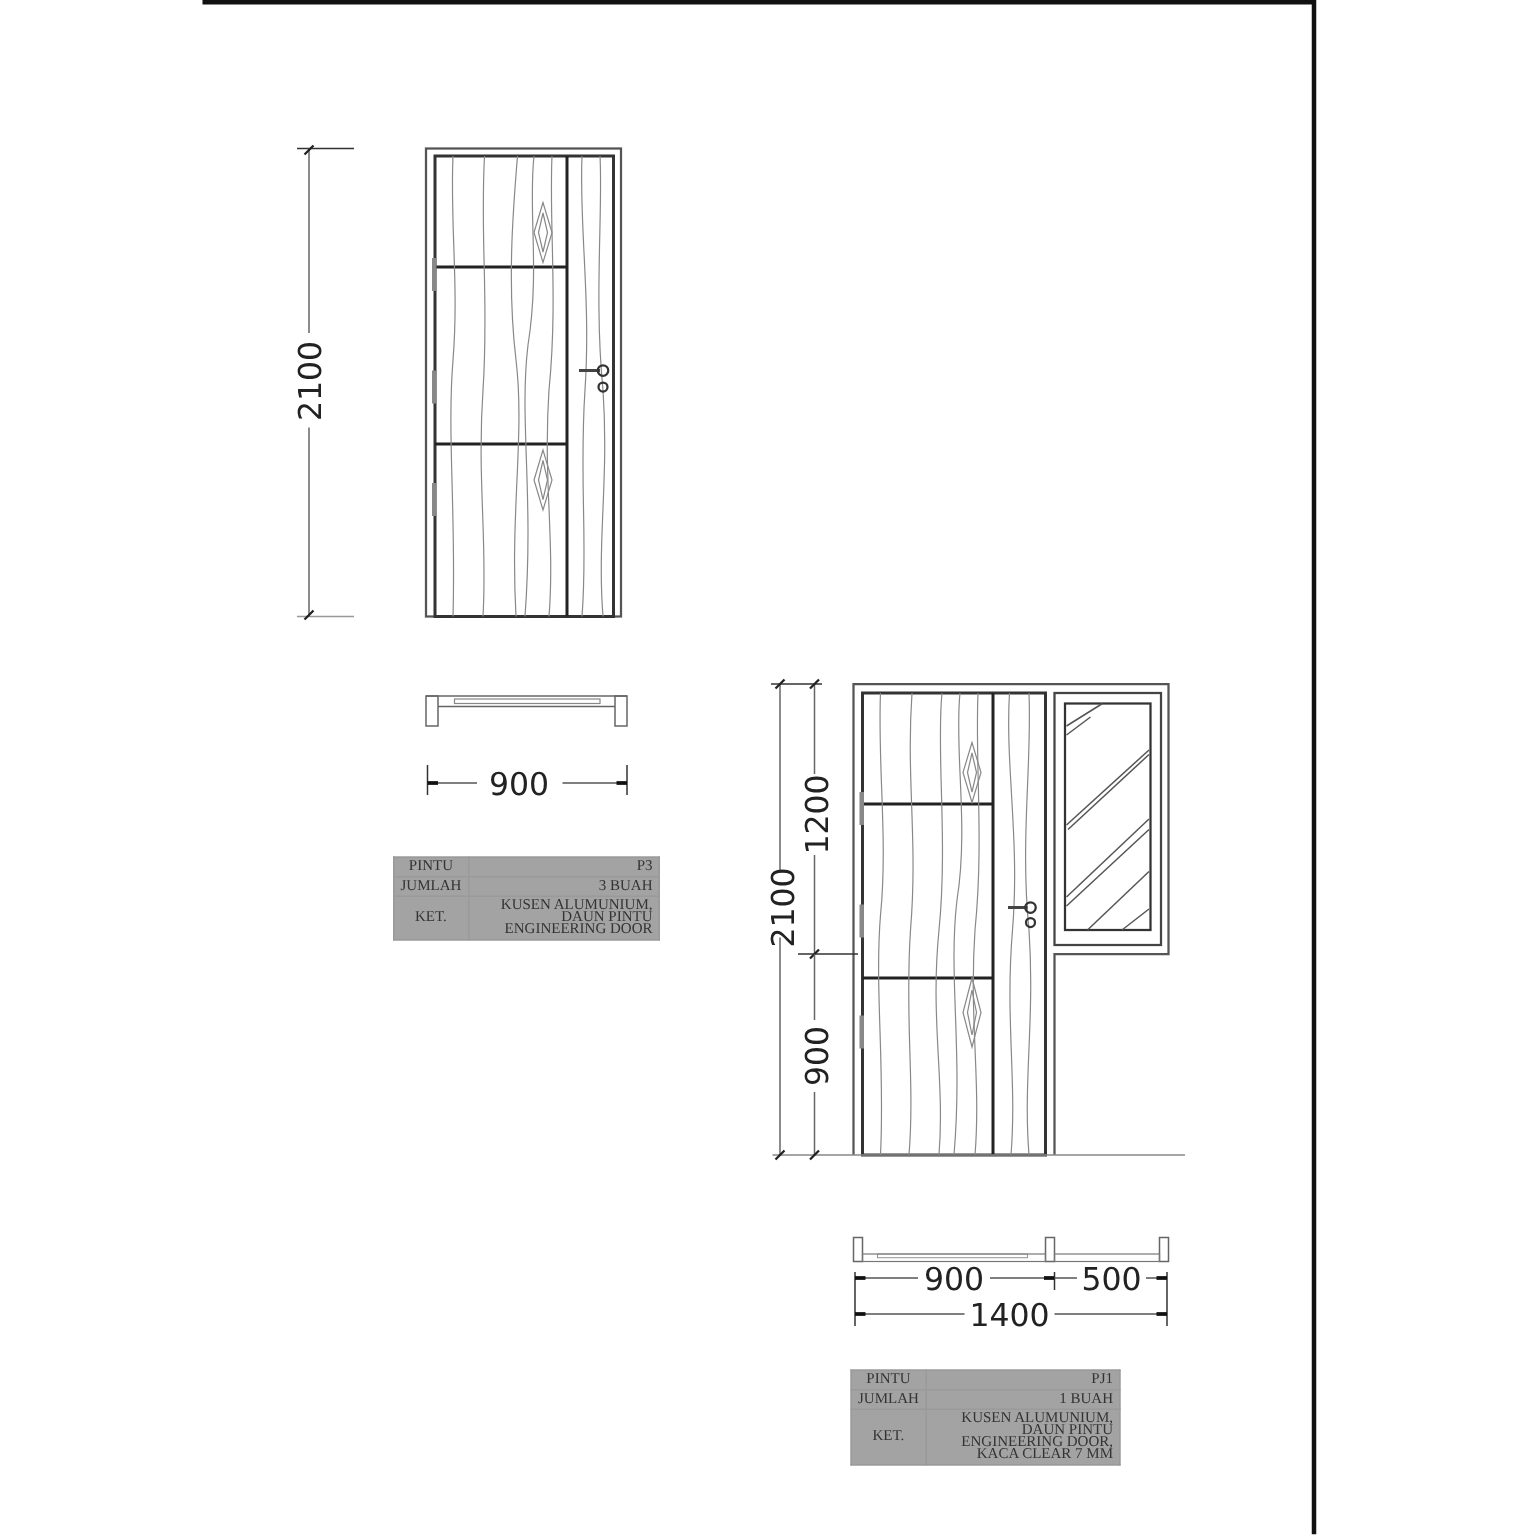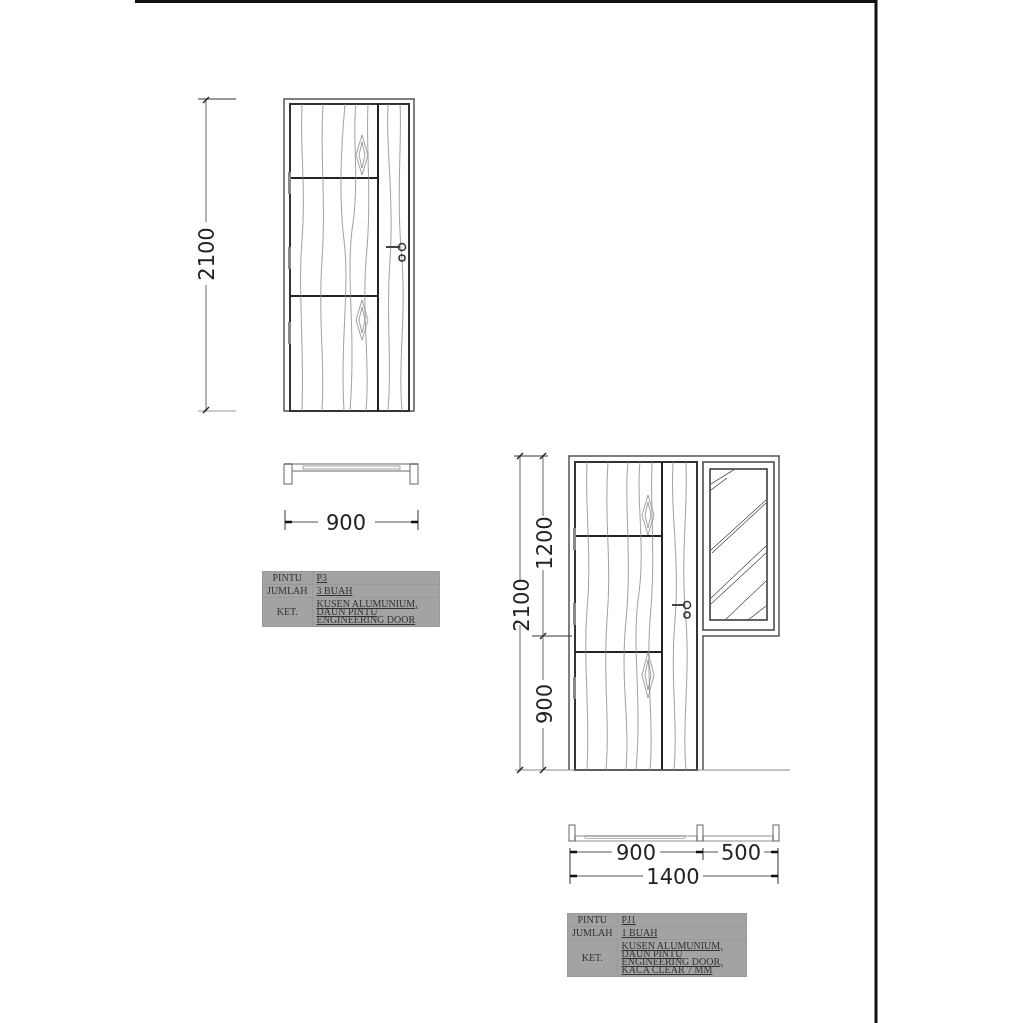--- a/index.html
+++ b/index.html
@@ -2,21 +2,21 @@
 <html><head>
 <meta charset="utf-8">
 <style>
   html, body { margin:0; padding:0; background:#ffffff; }
   body { width:1023px; height:1023px; position:relative; overflow:hidden; font-family:"Liberation Sans", sans-serif; }
   .sheet { position:absolute; left:0; top:0; width:1023px; height:1023px; }
   svg text.dim { font-family:"DejaVu Sans", "Liberation Sans", sans-serif; font-size:21px; fill:#222; }
   .spec-table { position:absolute; border-collapse:collapse; font-family:"Liberation Serif", serif; font-size:10px; color:#333; background:#a3a3a3; }
   .spec-table td { border:1px solid #9a9a9a; padding:2px 4px; vertical-align:middle; line-height:8px; }
   .spec-table td.label { text-align:center; width:34px; }
-  .spec-table td.value { text-align:left;text-decoration:underline; }
+  .spec-table td.value { text-align:right; }
   #table-p3 { left:262px; top:571px; width:178px; }
   #table-p3 td.label { width:34px; }
   #table-pj1 { left:567px; top:913px; width:180px; }
   #table-pj1 td.label { width:34px; }
 </style>
 </head>
 <body>
 
 <div class="sheet">
 <svg width="1023" height="1023" viewBox="0 0 1023 1023" xmlns="http://www.w3.org/2000/svg">

